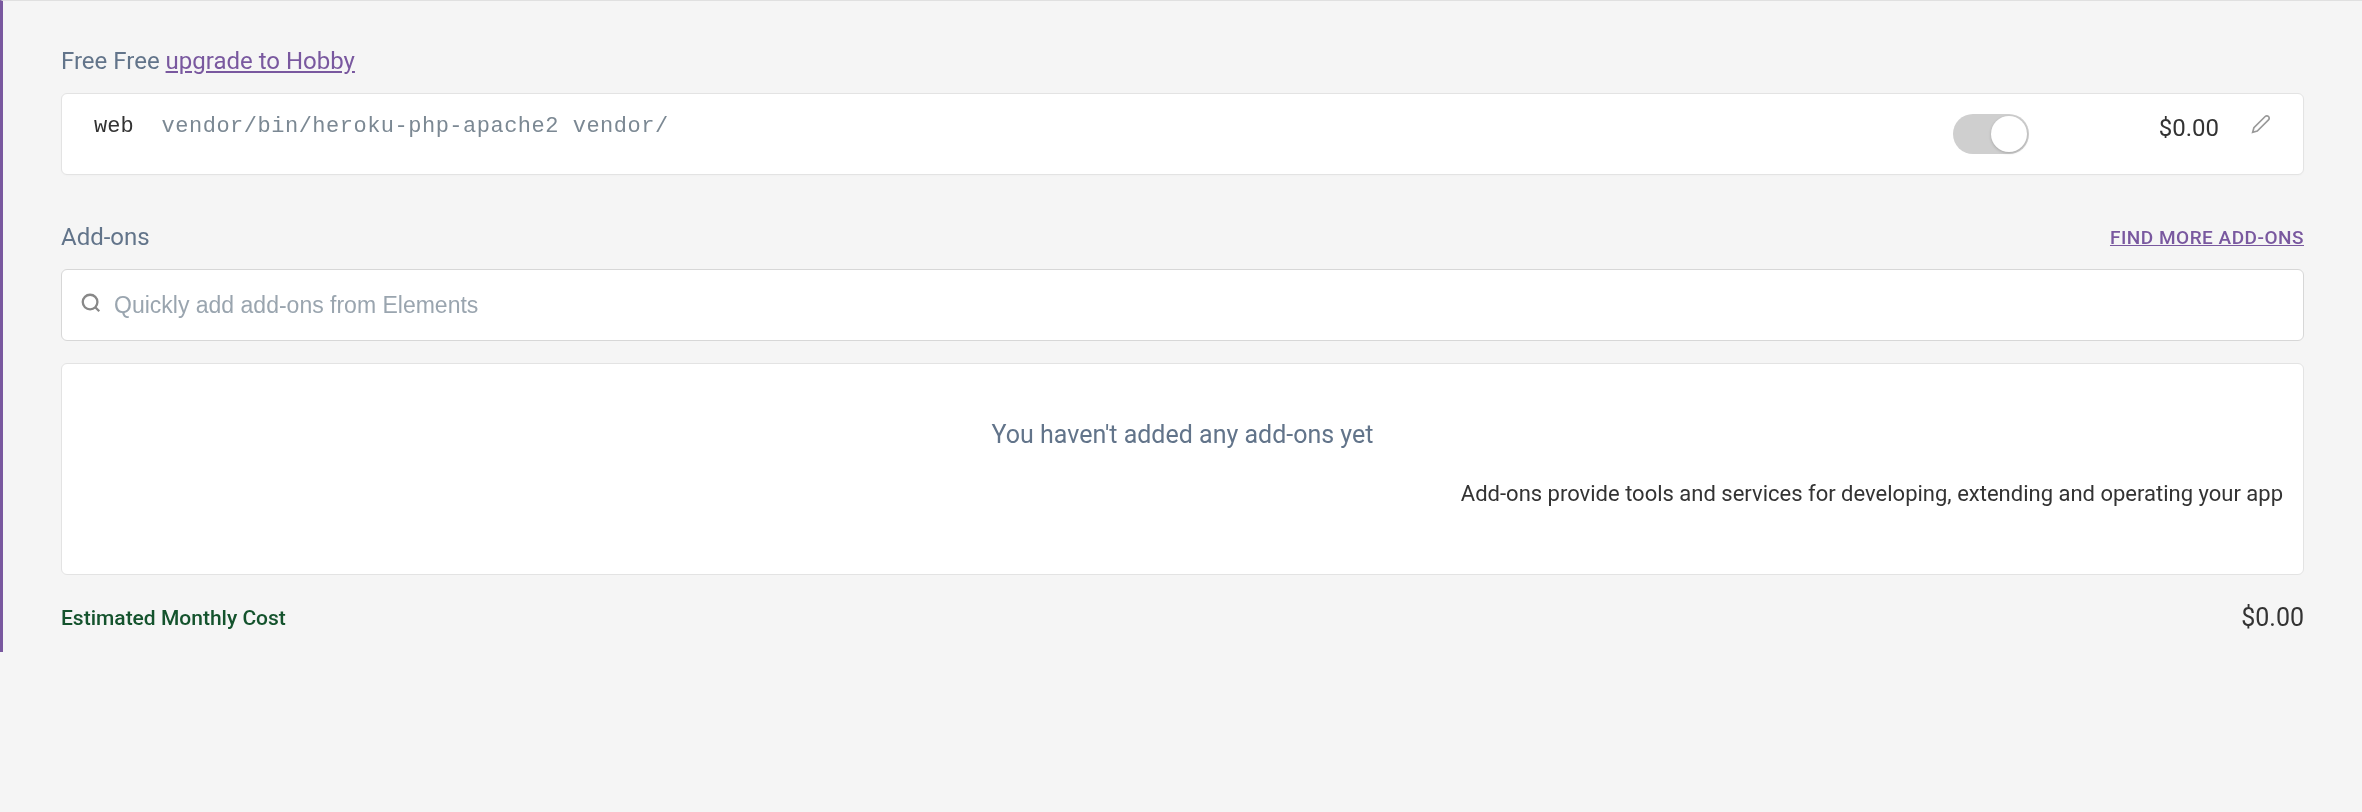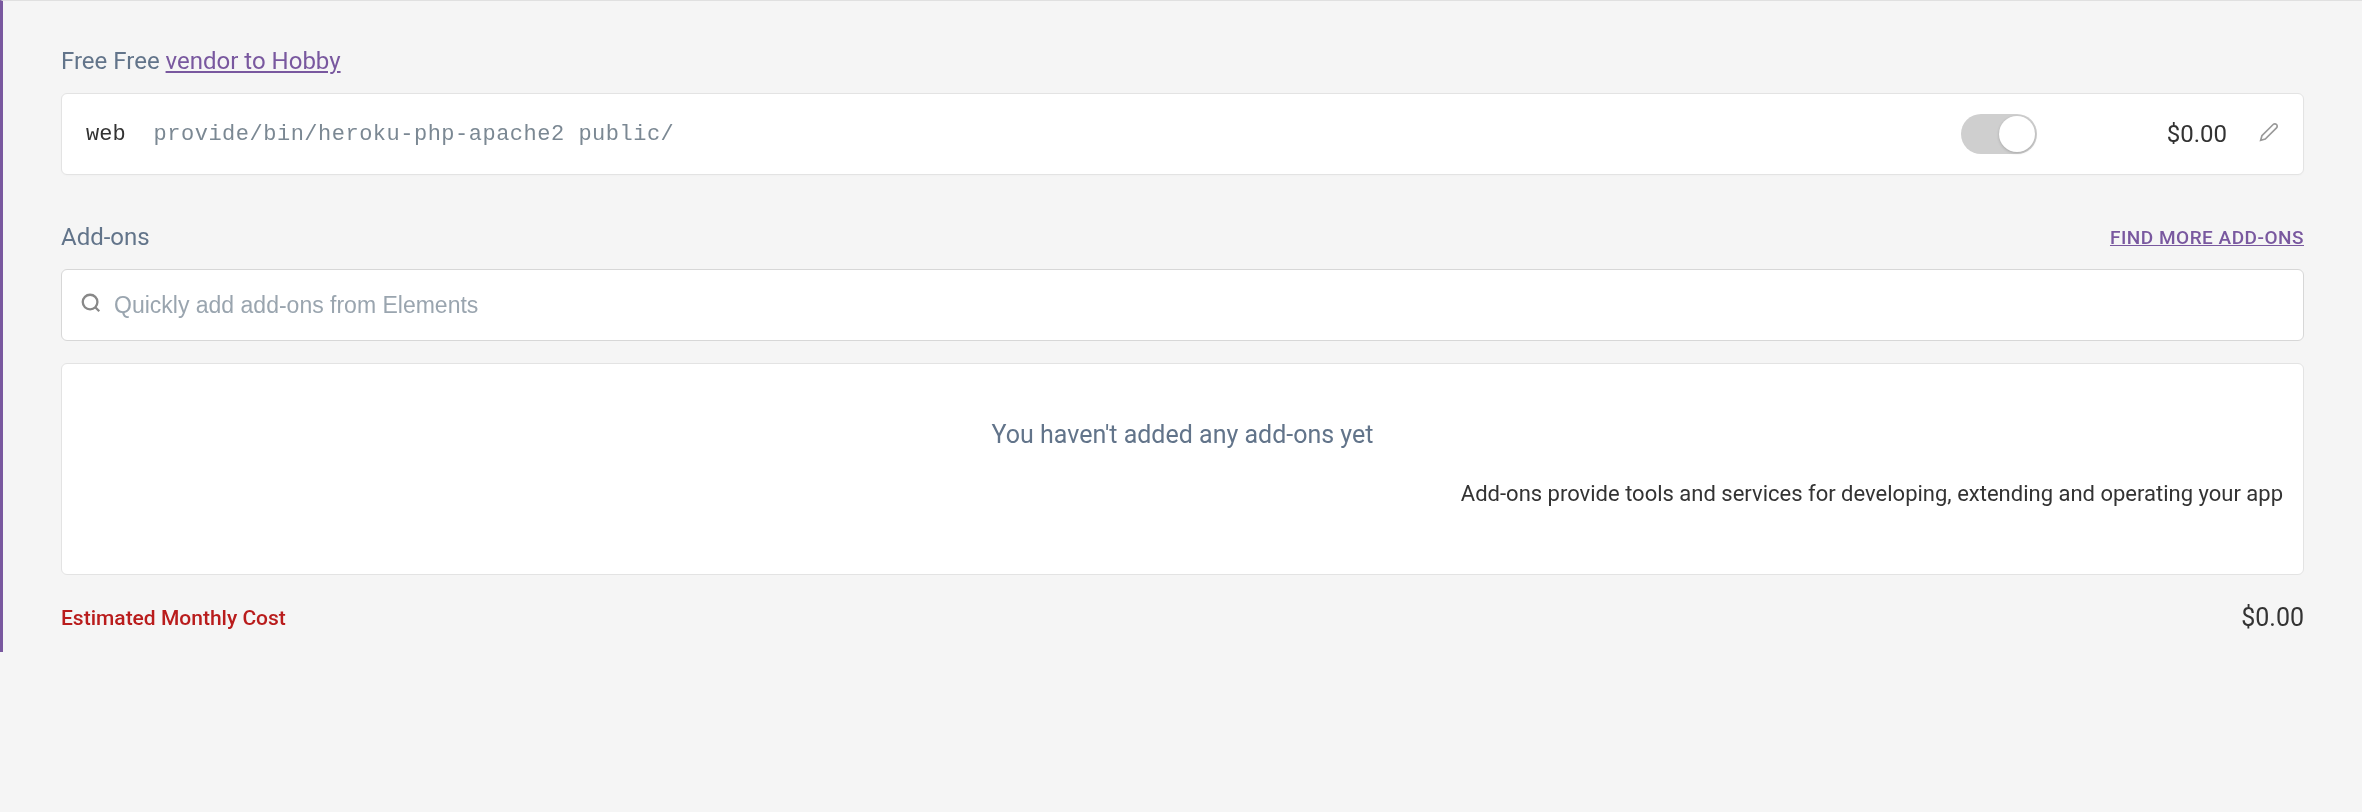--- a/index.html
+++ b/index.html
@@ -32,22 +32,21 @@
     }
     .section-title a {
       color: #79589f;
       text-decoration: underline;
     }
     .dyno-row {
       background: #fff;
       border: 1px solid #e3e3e3;
       border-radius: 6px;
       display: flex;
-      align-items: center;
-      padding: 20px 24px;
+      padding: 20px 32px;
       margin-bottom: 48px;
       box-shadow: 0 1px 2px rgba(0,0,0,0.02);
     }
     .dyno-type {
       font-family: "SFMono-Regular", Consolas, "Liberation Mono", Menlo, monospace;
       font-size: 22px;
       color: #333;
       margin-right: 28px;
     }
     .dyno-command {
@@ -137,43 +136,43 @@
       font-weight: 400;
       text-align: right;
     }
     .cost-row {
       display: flex;
       justify-content: space-between;
       align-items: center;
     }
     .cost-label {
       font-size: 21px;
-      color: #b91c1c;
+      color: #14532d;
       font-weight: 500;
     }
     .cost-value {
       font-size: 25px;
       color: #333;
     }
   </style>
 </head>
 <body>
 
 <div class="content">
 
   <div class="section-header">
     <div class="section-title">
       <span>Free Free</span>
-      <a href="#">vendor to Hobby</a>
+      <a href="#">upgrade to Hobby</a>
     </div>
   </div>
 
   <div class="dyno-row">
     <span class="dyno-type">web</span>
-    <span class="dyno-command">provide/bin/heroku-php-apache2 public/</span>
+    <span class="dyno-command">vendor/bin/heroku-php-apache2 vendor/</span>
     <div class="toggle">
       <div class="toggle-knob"></div>
     </div>
     <span class="dyno-price">$0.00</span>
     <span class="edit-icon">
       <svg width="20" height="20" viewBox="0 0 24 24" fill="none" stroke="currentColor" stroke-width="2">
         <path d="M17 3a2.828 2.828 0 1 1 4 4L7.5 20.5 2 22l1.5-5.5L17 3z"></path>
       </svg>
     </span>
   </div>

